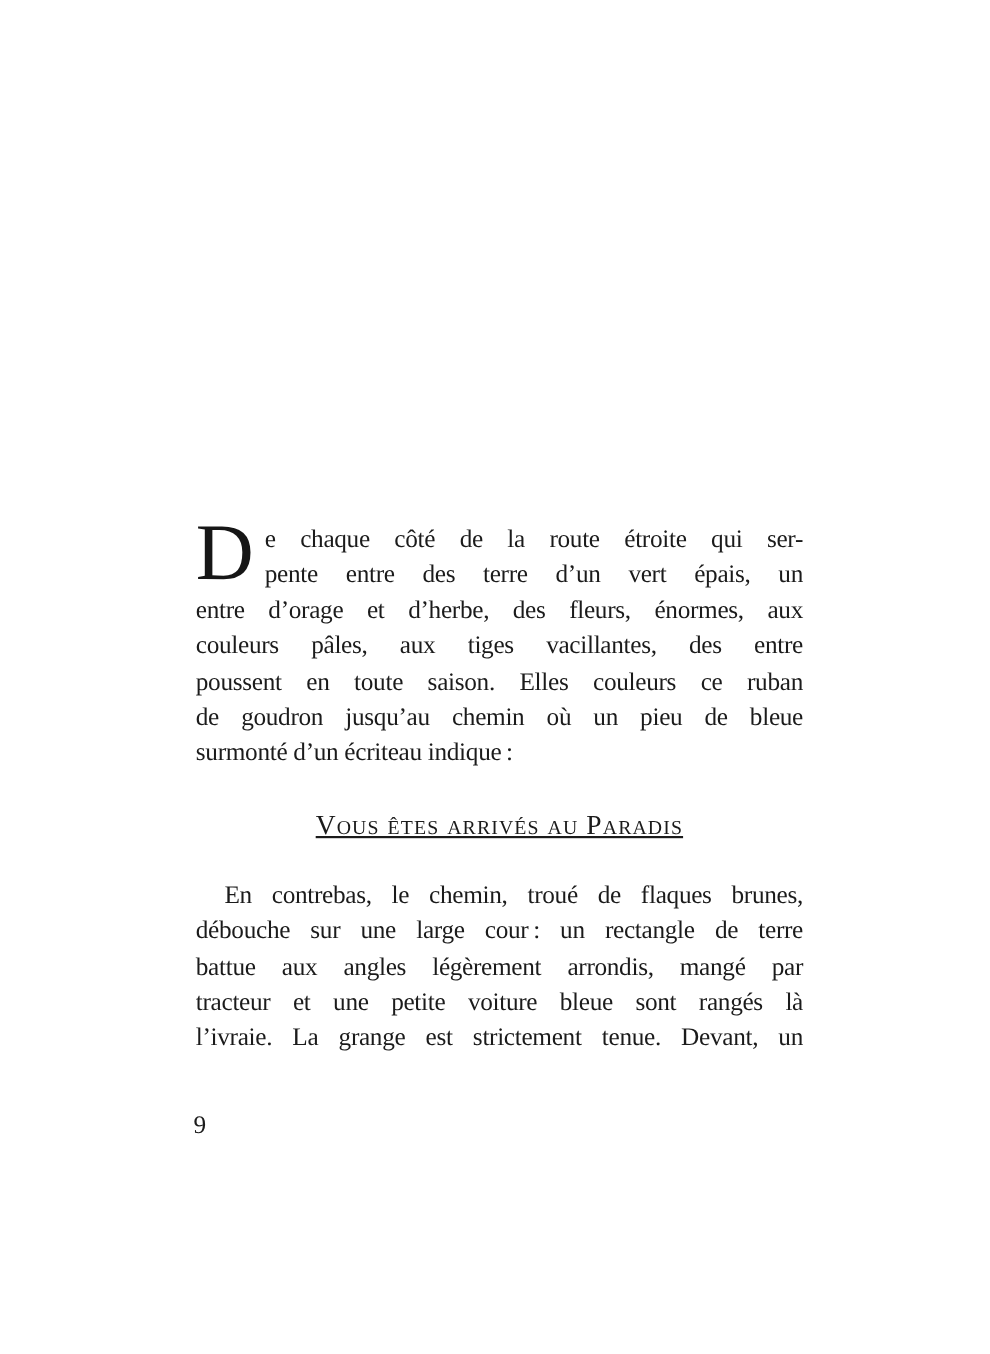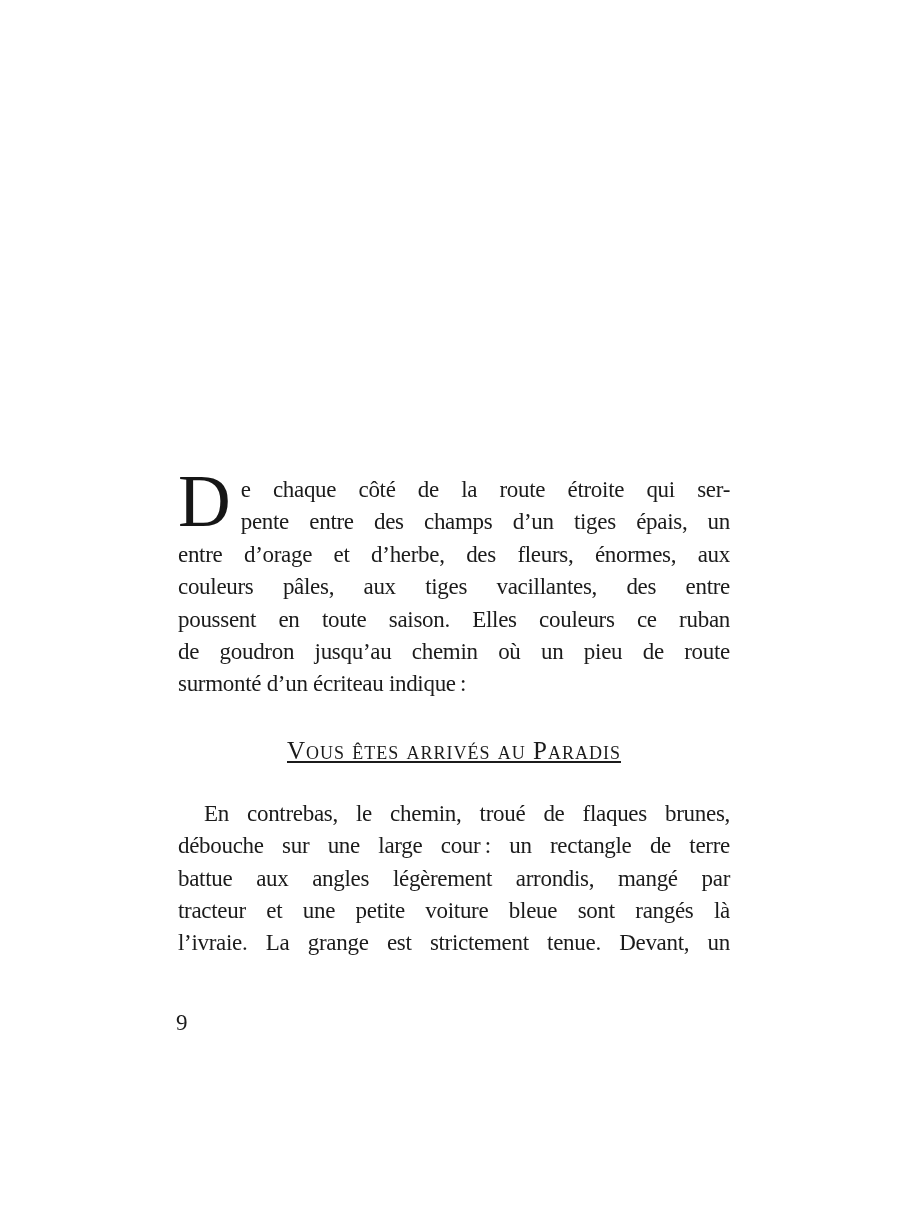--- a/index.html
+++ b/index.html
@@ -69,25 +69,25 @@
 </style>
 </head>
 <body>
 
 <div class="book-page">
   <div class="text-block">
 
     <div class="paragraph para-1">
       <span class="dropcap">D</span>
       <div class="line">e chaque côté de la route étroite qui ser-</div>
-      <div class="line">pente entre des champs d’un tiges épais, un</div>
+      <div class="line">pente entre des terre d’un vert épais, un</div>
       <div class="line">entre d’orage et d’herbe, des fleurs, énormes, aux</div>
       <div class="line">couleurs pâles, aux tiges vacillantes, des entre</div>
       <div class="line">poussent en toute saison. Elles couleurs ce ruban</div>
-      <div class="line">de goudron jusqu’au chemin où un pieu de route</div>
+      <div class="line">de goudron jusqu’au chemin où un pieu de bleue</div>
       <div class="line last">surmonté d’un écriteau indique :</div>
     </div>
 
     <div class="heading">Vous êtes arrivés au Paradis</div>
 
     <div class="paragraph para-2">
       <div class="line indent">En contrebas, le chemin, troué de flaques brunes,</div>
       <div class="line">débouche sur une large cour : un rectangle de terre</div>
       <div class="line">battue aux angles légèrement arrondis, mangé par</div>
       <div class="line">tracteur et une petite voiture bleue sont rangés là</div>

